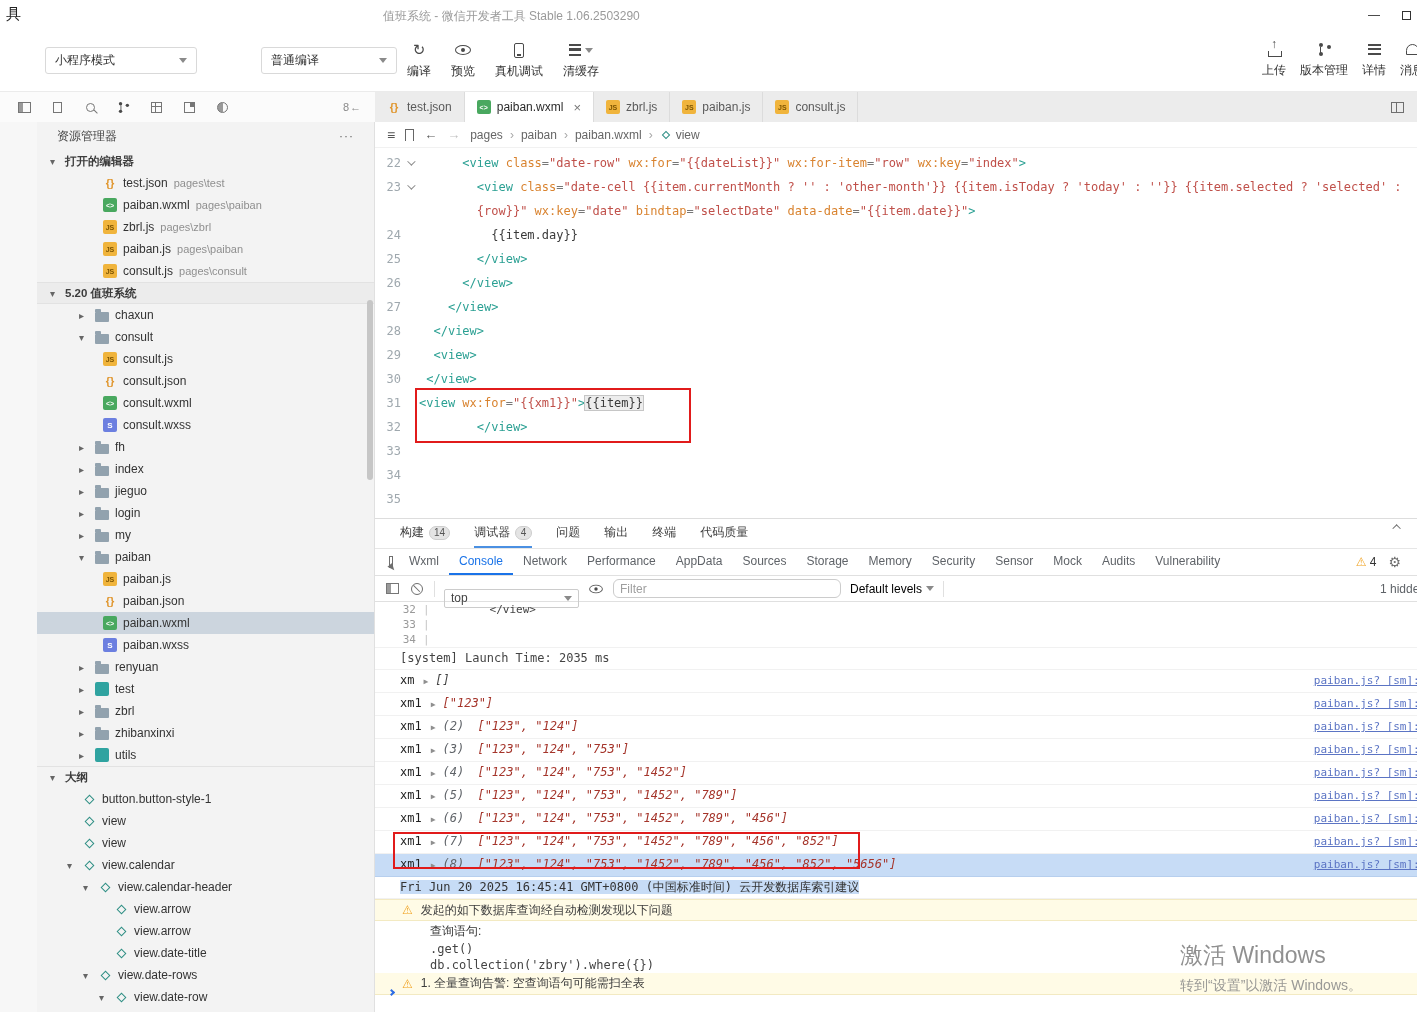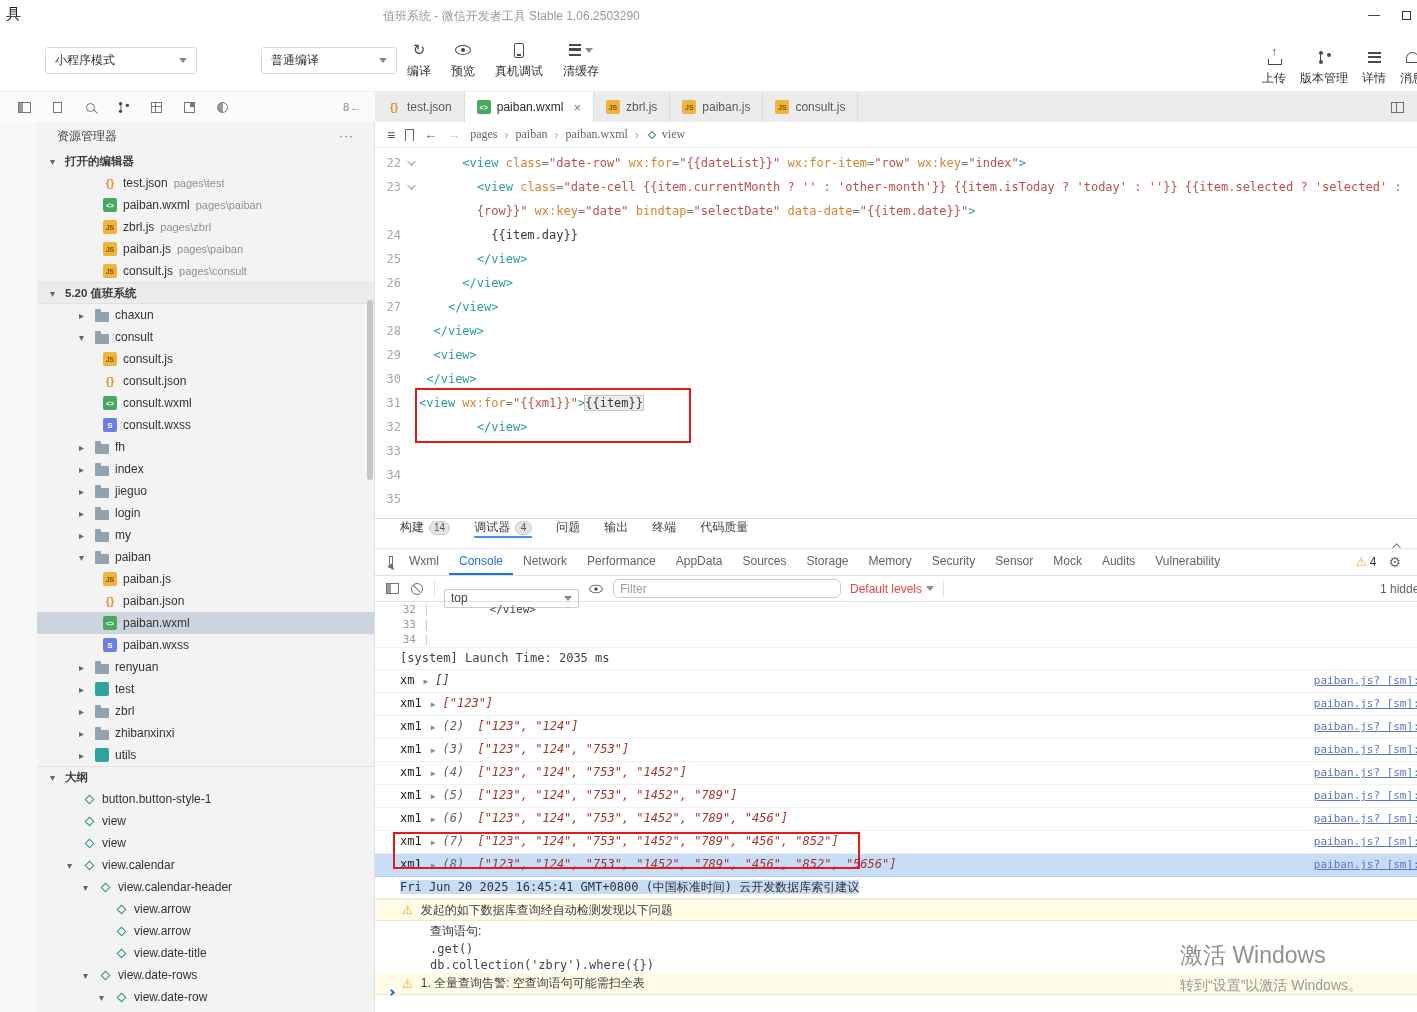--- a/index.html
+++ b/index.html
@@ -19,21 +19,21 @@
   
   .toolbar { position:absolute; top:30px; left:0; right:0; height:62px; background:#fff; border-bottom:1px solid #ebebeb; display:flex; align-items:center; }
   .select { height:27px; border:1px solid #d9d9d9; border-radius:3px; display:flex; align-items:center; justify-content:space-between; padding:0 9px; background:#fff; color:#333; }
   .sel-mode { width:152px; margin-left:45px; }
   .sel-compile { width:136px; margin-left:64px; }
   .caret { width:0; height:0; border-left:4px solid transparent; border-right:4px solid transparent; border-top:5px solid #8a8a8a; display:inline-block; }
   .tool-btn { display:flex; flex-direction:column; align-items:center; gap:4px; margin:0 10px; color:#333; font-size:12px; }
   .tool-btn:first-of-type { margin-left:24px; }
   .ic { height:18px; display:flex; align-items:center; justify-content:center; gap:4px; color:#4a4a4a; font-size:15px; }
   .toolbar-right { position:absolute; right:-14px; top:10px; display:flex; }
-  .toolbar-right .tool-btn { margin:8px 7px; }
+  .toolbar-right .tool-btn { margin:0 7px; }
 
   
   .i-eye { width:16px; height:10px; border:1.3px solid #4a4a4a; border-radius:50%; position:relative; }
   .i-eye::after { content:""; position:absolute; left:4.6px; top:2px; width:4px; height:4px; border-radius:50%; background:#4a4a4a; }
   .i-phone { width:10px; height:15px; border:1.3px solid #4a4a4a; border-radius:2px; position:relative; }
   .i-phone::after { content:""; position:absolute; bottom:1px; left:2.2px; width:3.4px; height:1.4px; background:#4a4a4a; }
   .i-stack { width:12px; height:12px; border-top:2.5px solid #4a4a4a; border-bottom:2.5px solid #4a4a4a; position:relative; }
   .i-stack::after { content:""; position:absolute; top:2.3px; left:0; width:12px; height:2.5px; background:#4a4a4a; }
   .i-upload { width:14px; height:16px; position:relative; }
   .i-upload::before { content:"↑"; position:absolute; top:-4px; left:4px; font-size:12px; color:#4a4a4a; }
@@ -69,21 +69,21 @@
 
   
   .crumbbar { position:absolute; left:375px; top:122px; right:0; height:26px; background:#fff; border-bottom:1px solid #f1f1f1; display:flex; align-items:center; gap:10px; padding-left:12px; color:#555; }
   .burger { font-size:14px; color:#555; }
   .i-flag { width:9px; height:12px; border:1.3px solid #666; border-bottom:none; position:relative; display:inline-block; }
   .i-flag::after { content:""; position:absolute; left:-1.3px; bottom:-1px; width:0; height:0; border-left:4.6px solid transparent; border-right:4.6px solid transparent; border-bottom:4px solid #fff; }
   .nav-arrow { color:#555; font-size:13px; }
   .nav-arrow.disabled { color:#c0c0c0; }
   .breadcrumb { display:flex; align-items:center; gap:7px; color:#666; }
   .bsep { color:#a8a8a8; }
-  .bitem { display:flex; align-items:center; gap:4px;font-family:Liberation Serif, serif; }
+  .bitem { display:flex; align-items:center; gap:4px; }
 
   
   .code { position:absolute; left:375px; top:148px; right:16px; height:370px; background:#fff; padding-top:3px;
           font-family:"DejaVu Sans Mono","Liberation Mono",monospace; font-size:12px; overflow:hidden; }
   .code-row { position:relative; height:24px; line-height:24px; padding-left:44px; white-space:pre; }
   .lnum { position:absolute; left:0; top:0; width:26px; text-align:right; color:#9fa8ae; }
   .foldbox { position:absolute; left:28px; top:0; width:14px; height:24px; display:flex; align-items:center; justify-content:center; }
   .chev { display:inline-block; width:6px; height:6px; border-right:1.5px solid #8a8a8a; border-bottom:1.5px solid #8a8a8a; }
   .chev-down { transform:rotate(45deg) translateY(-2px); }
   .ctext span { display:inline; }
@@ -114,21 +114,21 @@
   .fi-wxss { background:#6c7fe0; color:#fff; font-size:8px; }
   .fi-pkg { background:#2fa3a0; }
   .fi-folder { position:relative; width:14px; height:10px; background:#92a2ae; border-radius:1px; margin-top:3px; }
   .fi-folder::before { content:""; position:absolute; top:-3px; left:0; width:6px; height:3px; background:#92a2ae; border-radius:1px 1px 0 0; }
   .oi { width:7px; height:7px; border:1.4px solid #2f8f85; transform:rotate(45deg); flex:none; margin:0 3px; }
   .oi.small { width:6px; height:6px; }
   .sthumb { position:absolute; right:1px; top:178px; width:6px; height:180px; background:#c6c6c6; border-radius:3px; }
 
   
   .bottom { position:absolute; left:375px; top:518px; right:0; bottom:0; background:#fff; border-top:1px solid #ddd; }
-  .build-bar { height:30px; display:flex; align-items:flex-start; border-bottom:1px solid #e6e6e6; padding:0 16px 0 25px;flex-direction:column; }
+  .build-bar { height:30px; display:flex; align-items:flex-start; border-bottom:1px solid #e6e6e6; padding:0 16px 0 25px; }
   .bt-list { display:flex; align-items:center; gap:24px; height:100%; }
   .btab { display:flex; align-items:center; gap:5px; height:100%; color:#3c3c3c; border-bottom:2px solid transparent; }
   .btab.active { border-bottom-color:#4a90e2; }
   .bbadge { min-width:17px; height:14px; padding:0 4px; background:#e4e4e4; border:1px solid #cdcdcd; border-radius:8px; font-size:10px; color:#555; display:inline-flex; align-items:center; justify-content:center; }
   .collapse { margin-left:auto; }
   .chev-up { transform:rotate(-135deg) translateY(-2px); border-color:#6f6f6f; }
 
   .dt-bar { height:27px; display:flex; align-items:center; border-bottom:1px solid #e0e0e0; padding-left:8px; }
   .i-inspect { width:12px; height:12px; border:1.3px solid #6f6f6f; position:relative; margin:0 6px; }
   .i-inspect::after { content:""; position:absolute; right:-3px; bottom:-4px; width:0; height:0; border-top:7px solid #6f6f6f; border-left:3.5px solid transparent; border-right:3.5px solid transparent; transform:rotate(-40deg); }
@@ -139,21 +139,21 @@
   .warn-ic { color:#f0a11e; font-size:12px; }
   .gear { color:#6f6f6f; font-size:14px; }
 
   .con-toolbar { height:26px; display:flex; align-items:center; gap:9px; padding:0 9px; border-bottom:1px solid #e0e0e0; color:#5f6368; }
   .i-clear { width:12px; height:12px; border:1.4px solid #6f6f6f; border-radius:50%; position:relative; }
   .i-clear::after { content:""; position:absolute; left:0.4px; top:4.4px; width:9px; height:1.4px; background:#6f6f6f; transform:rotate(45deg); }
   .vsep { width:1px; height:16px; background:#e0e0e0; }
   .ctx-select { width:135px; height:19px; border:1px solid #ccc; border-radius:2px; display:flex; align-items:center; justify-content:space-between; padding:0 6px; color:#444;margin-top:19px; }
   .filter-input { width:228px; height:19px; border:1px solid #ccc; border-radius:6px; padding:0 6px; font-size:12px; font-family:inherit; color:#333; background:#fff; }
   .filter-input::placeholder { color:#9e9e9e; }
-  .levels { display:flex; align-items:center; gap:4px; color:#ef4444;text-align:center; }
+  .levels { display:flex; align-items:center; gap:4px; color:#000000;text-align:center; }
   .hidden-count { margin-left:auto; margin-right:-18px; white-space:nowrap; color:#5f6368; }
 
   .console-body { position:relative; font-family:"DejaVu Sans Mono","Liberation Mono",monospace; font-size:12px; height:411px; }
   .snip { display:flex; height:15px; line-height:15px; font-size:11px; padding-left:25px; }
   .snip .n { width:16px; text-align:right; color:#9a9a9a; }
   .snip .bar { margin:0 7px; color:#c4c4c4; }
   .snip .sc { white-space:pre; color:#444; }
   .crow { position:relative; min-height:21px; line-height:21px; border-bottom:1px solid #f1f1f1; padding-left:25px; color:#333; }
   .sysrow { border-top:1px solid #f1f1f1; color:#444; }
   .cname { color:#1f1f1f; }

